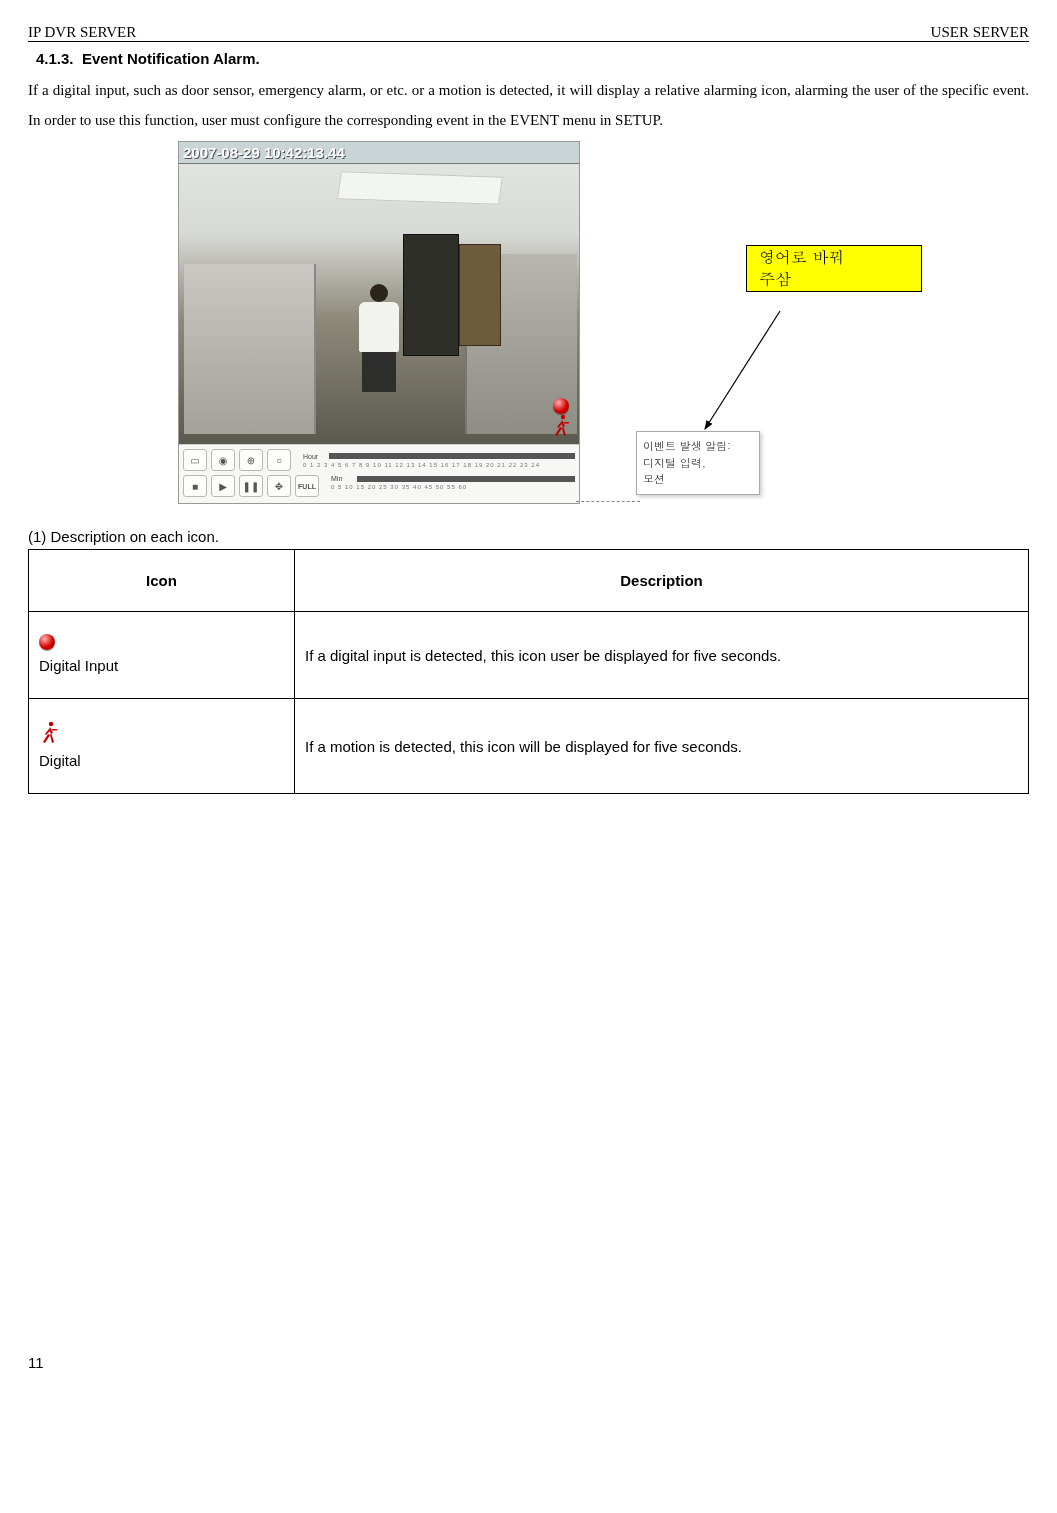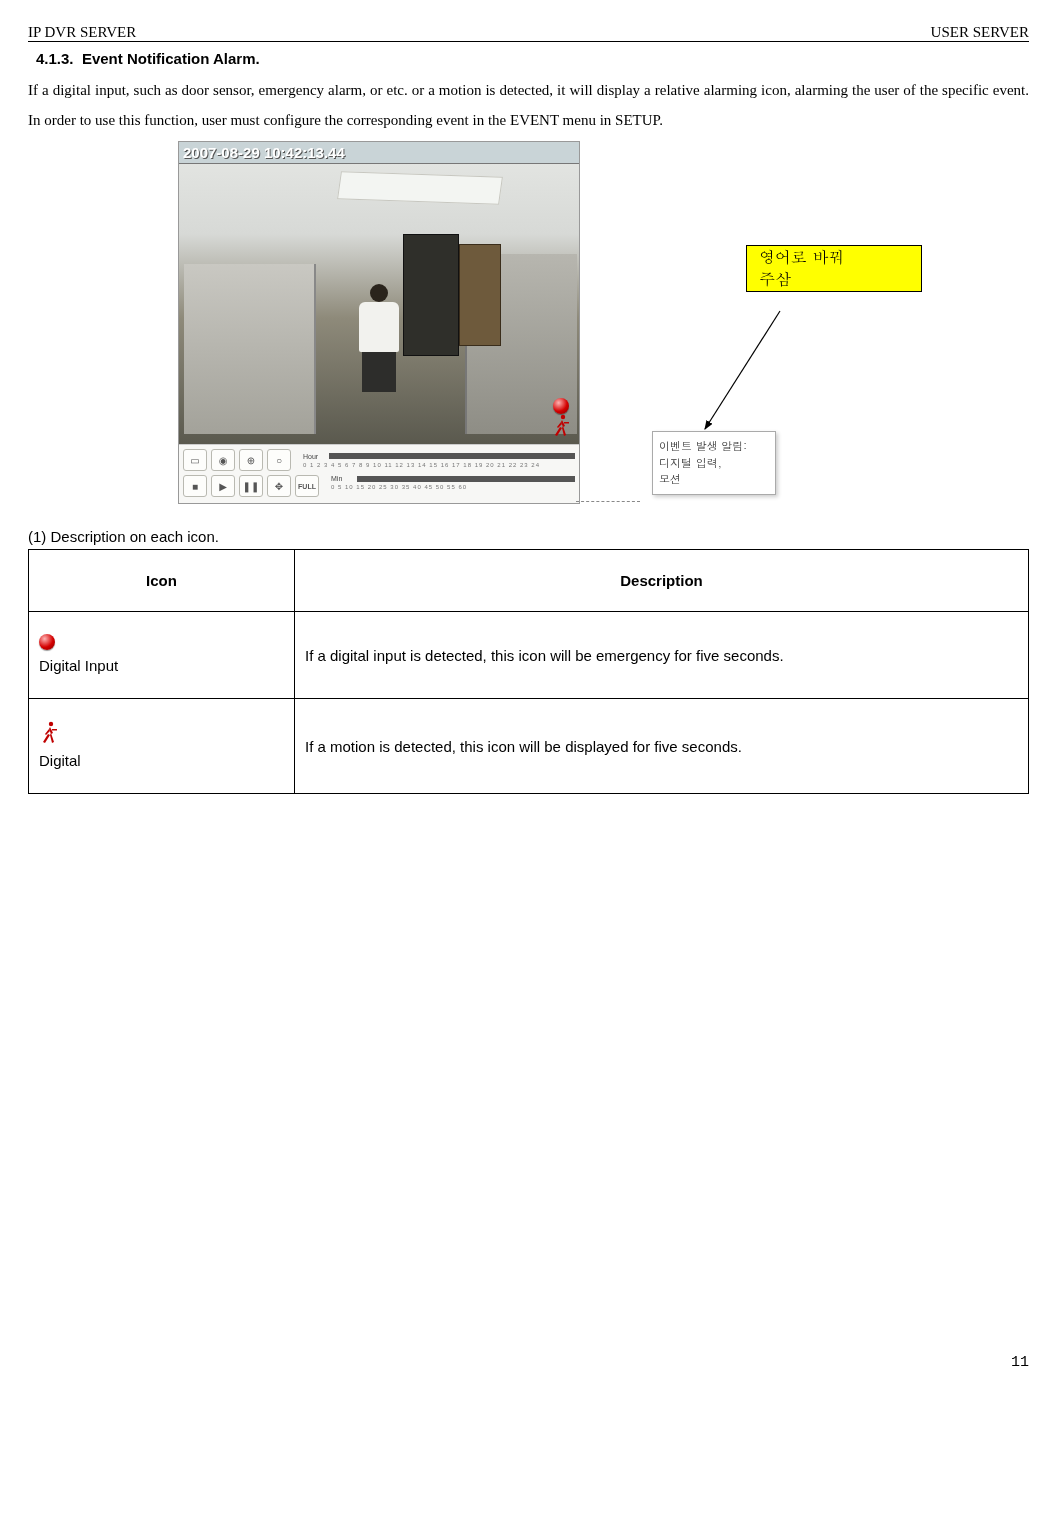--- a/index.html
+++ b/index.html
@@ -178,21 +178,21 @@
     background: #ffff00;
     border: 1px solid #000;
     padding: 0 12px;
     font-family: "Batang", serif;
     font-size: 16px;
     line-height: 1.4;
     margin-left: 36px;
   }
   .tooltip-box {
     position: absolute;
-    top: 190px; left: 42px;
+    top: 190px; left: 26px;
     width: 110px;
     background: #fff;
     border: 1px solid #aaa;
     box-shadow: 2px 2px 4px rgba(0,0,0,0.2);
     padding: 6px 6px;
     font-family: "Dotum", sans-serif;
     font-size: 11px;
     color: #333;
     line-height: 1.5;
   }
@@ -241,22 +241,22 @@
     display: inline-block;
     box-shadow: 0 1px 1px rgba(0,0,0,0.4);
   }
   .motion-icon {
     display: inline-block;
     position: relative;
     width: 20px; height: 24px;
   }
   .motion-icon svg { width: 100%; height: 100%; }
   .page-num {
-    text-align: right;
-    font-family: Liberation Mono, monospace;
+    text-align: left;
+    font-family: Liberation Sans, sans-serif;
     font-size: 15px;
     margin-top: 560px;
   }
 </style>
 </head>
 <body>
 
 <div class="header-row">
   <span>IP DVR SERVER</span>
   <span>USER SERVER</span>
@@ -358,21 +358,21 @@
       <th>Icon</th>
       <th>Description</th>
     </tr>
   </thead>
   <tbody>
     <tr>
       <td class="icon-cell">
         <span class="red-dot"></span><br>
         <span>Digital Input</span>
       </td>
-      <td class="desc-cell">If a digital input is detected, this icon will be emergency for five seconds.</td>
+      <td class="desc-cell">If a digital input is detected, this icon user be displayed for five seconds.</td>
     </tr>
     <tr>
       <td class="icon-cell">
         <span class="motion-icon">
           <svg viewBox="0 0 20 24">
               <g fill="#c00000">
                 <circle cx="12" cy="3" r="2.2"></circle>
                 <path d="M11 6 L14 12 L12 13 L10 8 Z"></path>
                 <path d="M10 8 L6 13 L7 14 L11 10 Z"></path>
                 <path d="M12 12 L15 21 L13 22 L11 14 Z"></path>

